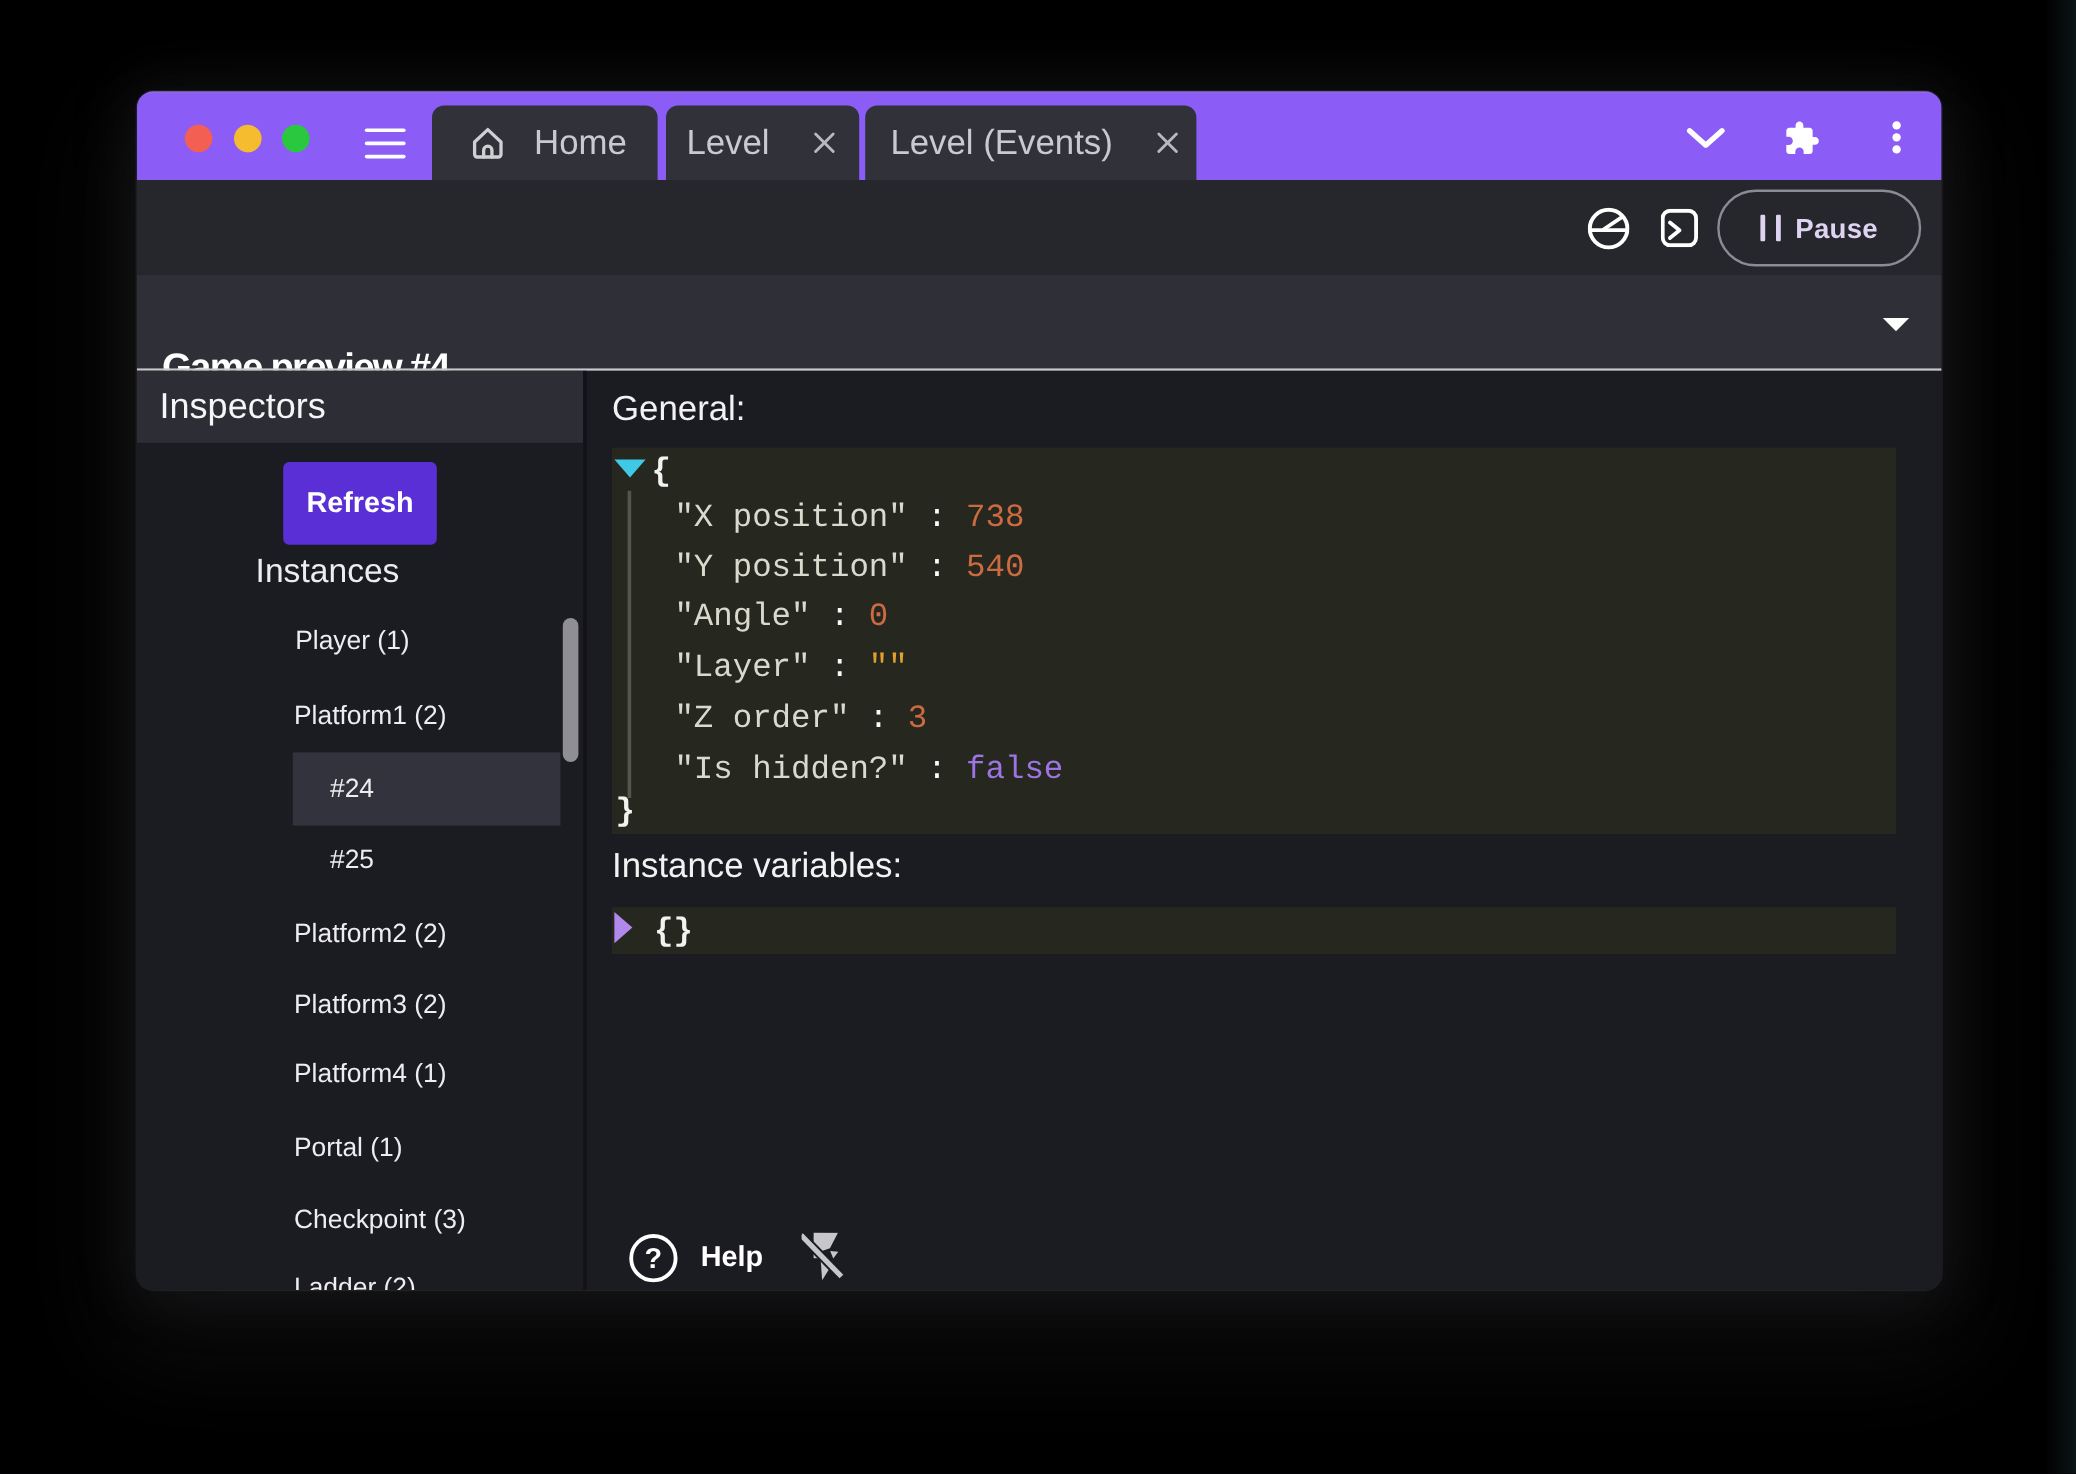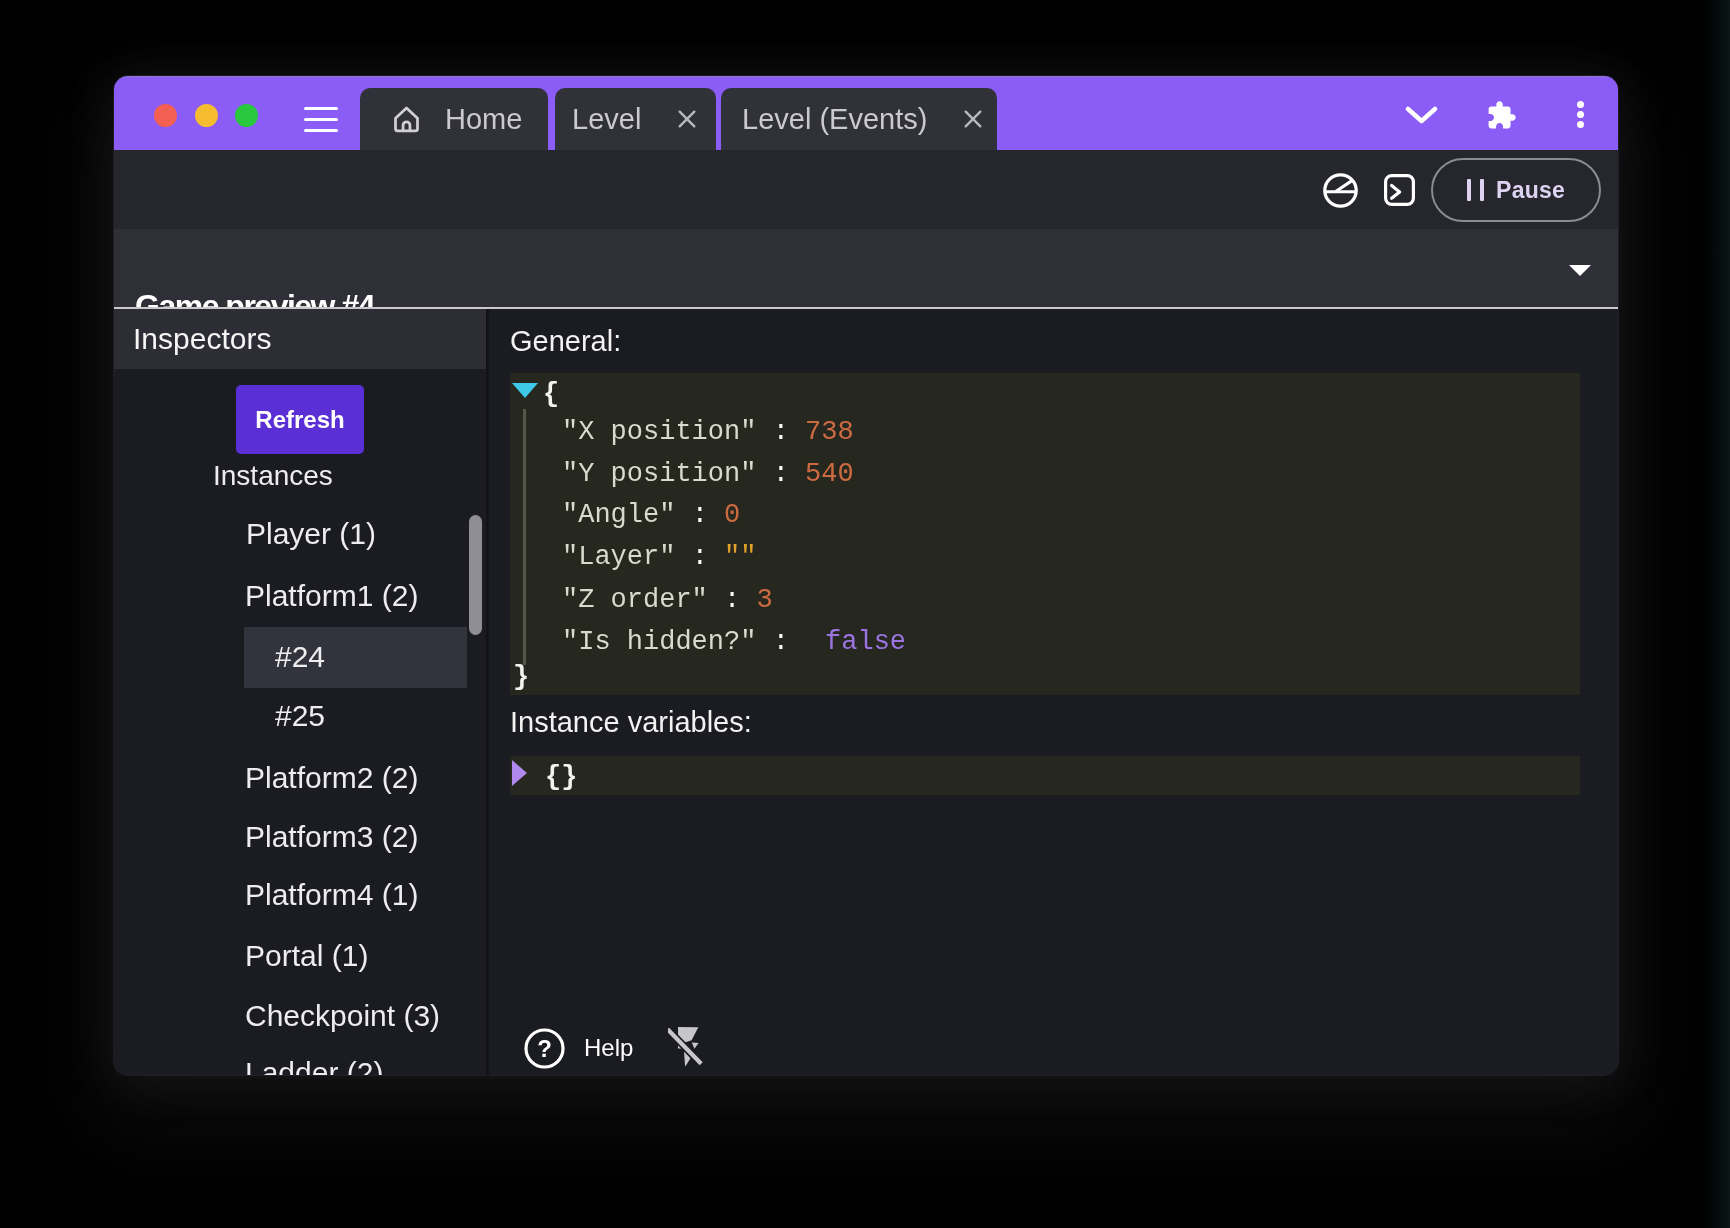--- a/index.html
+++ b/index.html
@@ -25,27 +25,27 @@
   .pbar { width:4px; height:22px; background:#ded4f2; border-radius:1px; }
   #pausetxt { color:#ded4f2; font-size:23px; font-weight:bold; letter-spacing:0.2px; }
   
   #gamebar { position:absolute; left:0; top:153px; width:100%; height:78px; background:#2f2f38; }
   
   #sep { position:absolute; left:0; top:231px; width:100%; height:2px; background:#c9c9cc; }
   #content { position:absolute; left:0; top:233px; width:100%; height:766px; background:#1b1b22; }
   #leftpanel { position:absolute; left:0; top:0; width:372px; height:766px; }
   #lheader { position:absolute; left:0; top:0; width:372px; height:60px; background:#2d2d36; }
   #divider { position:absolute; left:372px; top:0; width:3px; height:766px; background:#121218; }
-  .treerow { position:absolute; color:#ededf0; font-size:30px; line-height:30px; white-space:nowrap; }
+  .treerow { position:absolute; color:#ededf0; font-size:22px; line-height:30px; white-space:nowrap; }
   #selrow { position:absolute; left:130px; top:318px; width:223px; height:61px; background:#33333d; }
   #scrollthumb { position:absolute; left:355px; top:206px; width:13px; height:120px; background:#8e8e94; border-radius:7px; }
   .label { position:absolute; color:#f2f2f3; font-size:29px; line-height:34px; white-space:nowrap; }
   .codeblock { position:absolute; left:396px; width:1070px; background:#26271e; }
   .mono { position:absolute; font-family:"Liberation Mono", monospace; font-size:27px; line-height:27px; white-space:pre; color:#d9d9cd; }
-  .num { color:#cc6a41; } .str { color:#e2a02c; } .bool { color:#9c74e4;margin-left:20px; } .wh { color:#fafafa; }
+  .num { color:#cc6a41; } .str { color:#e2a02c; } .bool { color:#9c74e4; } .wh { color:#fafafa; }
   .brace { color:#f2f2ee; font-weight:bold; }
   #guideline { position:absolute; left:409px; top:100px; width:2.5px; height:256px; background:#54554b; }
   .tri-down-cyan { width:0; height:0; border-left:13.5px solid transparent; border-right:13.5px solid transparent; border-top:15.5px solid #3ec9e6; }
   .tri-right-purple { width:0; height:0; border-top:13px solid transparent; border-bottom:13px solid transparent; border-left:15px solid #b189ee; }
   .tri-down-white { width:0; height:0; border-left:11px solid transparent; border-right:11px solid transparent; border-top:11px solid #fff; }
 </style>
 </head>
 <body>
 <div id="win">
 
@@ -152,21 +152,21 @@
     <div id="guideline"></div>
     <div class="label" style="left:396px; top:396px;">Instance variables:</div>
     <div class="codeblock" style="top:447px; height:39px;"></div>
     <div class="abs tri-right-purple" style="left:398px; top:451px;"></div>
     <div class="mono brace" style="left:431px; top:455px;">{}</div>
 
     <svg class="abs" style="left:410px; top:719px;" width="41" height="41" viewBox="0 0 41 41">
         <circle cx="20.5" cy="20.5" r="18.5" fill="none" stroke="#fff" stroke-width="3.2"></circle>
         <text x="20.5" y="28.5" font-size="24" font-weight="bold" fill="#fff" text-anchor="middle" font-family="Liberation Sans, sans-serif">?</text>
       </svg>
-    <div class="abs" style="left:470px; top:719px; color:#fff; font-size:24px; font-weight:normal; line-height:40px;">Help</div>
+    <div class="abs" style="left:470px; top:719px; color:#fff; font-size:24px; font-weight:bold; line-height:40px;">Help</div>
     <svg class="abs" style="left:554px; top:718px;" width="38" height="42" viewBox="0 0 38 42">
       <g fill="#c6c6cb">
         <polygon points="10,0 30.3,0.3 23.6,13.2 14,16.5 10,12"></polygon>
         <rect x="10" y="8" width="6.5" height="13.5"></rect>
         <polygon points="23.8,15.6 30.6,16.1 26.4,21.8"></polygon>
         <polygon points="15.8,21.5 21.3,21.5 24.1,28.8 17.1,39.8"></polygon>
       </g>
       <line x1="-0.5" y1="2.2" x2="33.2" y2="36.8" stroke="#1b1b22" stroke-width="7.6"></line>
       <line x1="-0.5" y1="2.2" x2="33.2" y2="36.8" stroke="#c6c6cb" stroke-width="4.3"></line>
     </svg>

